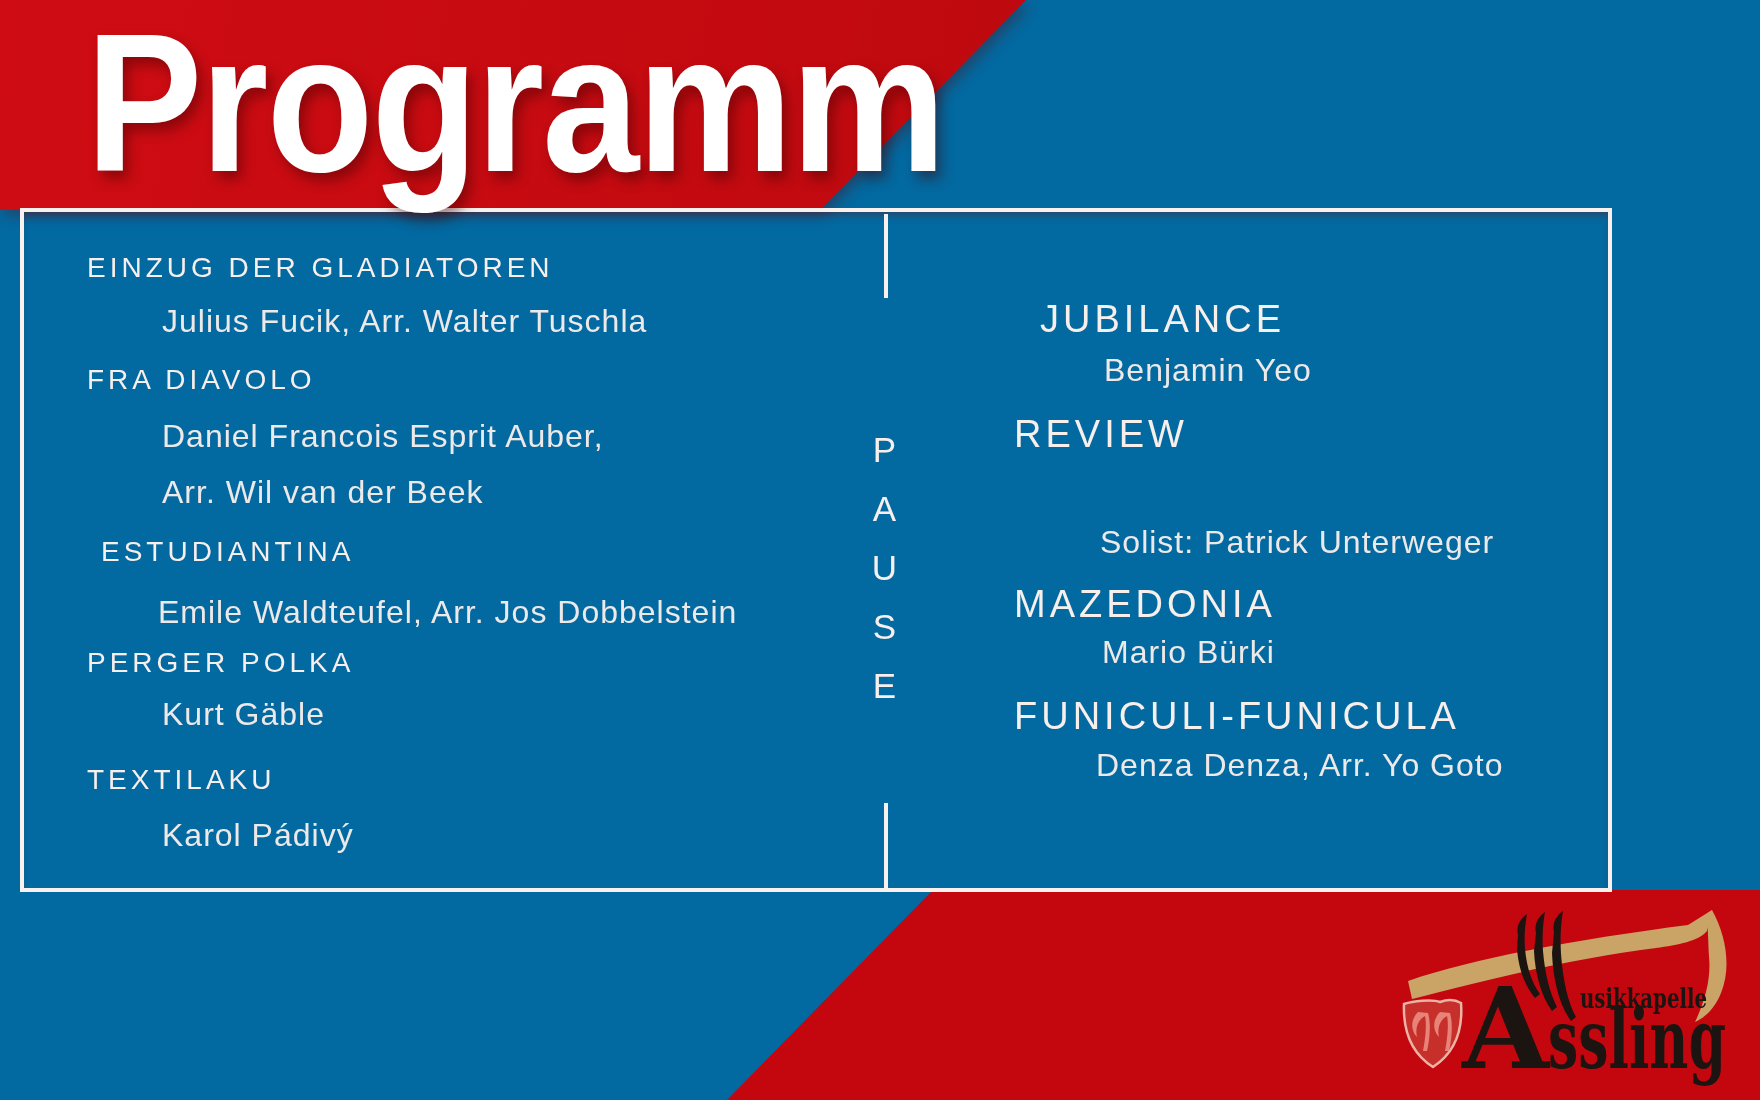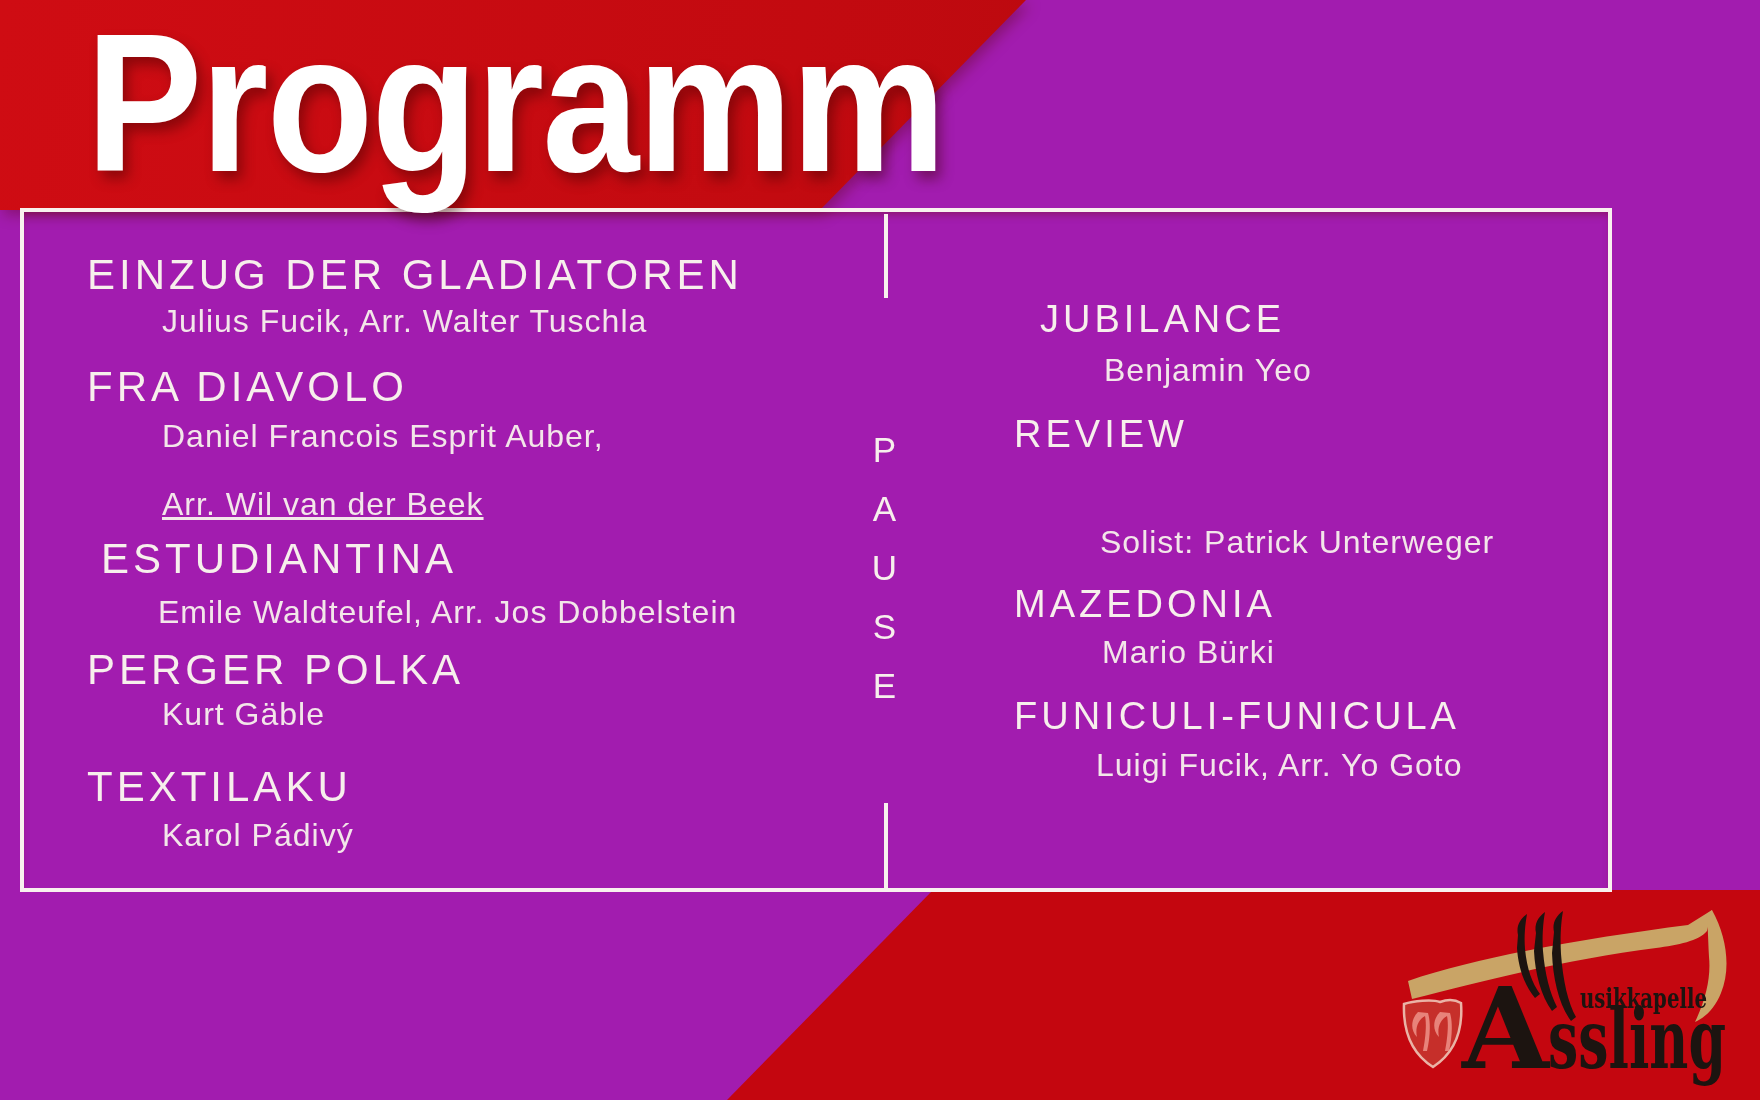--- a/index.html
+++ b/index.html
@@ -1,18 +1,18 @@
 <!DOCTYPE html>
 <html><head>
 <meta charset="utf-8">
 <style>
   html, body { margin: 0; padding: 0; background: #2a2a2a; }
   .canvas {
     position: relative; width: 1760px; height: 1100px;
-    overflow: hidden; background: #a21caf;
+    overflow: hidden; background: #0369a1;
     font-family: "Liberation Sans", sans-serif;
   }
   
   .header-wrap { position: absolute; left: 0; top: 0; width: 1760px; height: 210px;
     filter: drop-shadow(4px 5px 7px rgba(90,0,0,0.35)); z-index: 1; }
   .header-block {
     position: absolute; left: 0; top: 0; width: 1760px; height: 210px;
     background: linear-gradient(100deg, #cf0c13 0%, #c30a10 45%, #a9070c 100%);
     clip-path: polygon(0 0, 1026px 0, 820px 210px, 0 210px);
   }
@@ -37,21 +37,21 @@
     z-index: 3;
   }
   
   .program-box {
     position: absolute; left: 20px; top: 208px; width: 1592px; height: 684px;
     border: 4px solid #f8f1ee; box-sizing: border-box;
     box-shadow: inset 0 6px 9px -4px rgba(110,10,10,0.45);
     z-index: 2;
   }
   .line { position: absolute; white-space: nowrap; color: #f7efec; line-height: 1; z-index: 3; }
-  .song-title  { font-size: 42px; letter-spacing: 4px; font-weight: 400; }
+  .song-title  { font-size: 28px; letter-spacing: 4px; font-weight: 400; }
   .song-comp   { font-size: 32px; letter-spacing: 1px; font-weight: 300; opacity: .96; }
   .rt .song-title, .song-title.rt { font-size: 38px; }
   
   .pause-line { position: absolute; left: 884px; width: 4px; background: #f8f1ee; z-index: 3; }
   .pause-line.top { top: 214px; height: 84px; }
   .pause-line.bottom { top: 803px; height: 87px; }
   .pause-label {
     position: absolute; left: 867px; top: 430px;
     writing-mode: vertical-rl; text-orientation: upright;
     font-size: 35px; letter-spacing: 20px; color: #f7efec; line-height: 1;
@@ -71,40 +71,40 @@
   <div class="footer-block"></div>
 
   <div class="page-title">Programm</div>
 
   <div class="program-box"></div>
 
   <div class="line song-title" style="left:87px;  top:254px;">EINZUG DER GLADIATOREN</div>
   <div class="line song-comp" style="left:162px; top:305px;">Julius Fucik, Arr. Walter Tuschla</div>
   <div class="line song-title" style="left:87px;  top:366px;">FRA DIAVOLO</div>
   <div class="line song-comp" style="left:162px; top:420px;">Daniel Francois Esprit Auber,</div>
-  <div class="line song-comp" style="left:162px; top:488px;text-decoration:underline;">Arr. Wil van der Beek</div>
+  <div class="line song-comp" style="left:162px; top:476px;">Arr. Wil van der Beek</div>
   <div class="line song-title" style="left:101px;  top:538px;">ESTUDIANTINA</div>
   <div class="line song-comp" style="left:158px; top:588px;margin-top:8px;">Emile Waldteufel, Arr. Jos Dobbelstein</div>
   <div class="line song-title" style="left:87px;  top:649px;">PERGER POLKA</div>
   <div class="line song-comp" style="left:162px; top:698px;">Kurt Gäble</div>
   <div class="line song-title" style="left:87px;  top:766px;">TEXTILAKU</div>
   <div class="line song-comp" style="left:162px; top:819px;">Karol Pádivý</div>
 
   <div class="pause-line top"></div>
   <div class="pause-label">PAUSE</div>
   <div class="pause-line bottom"></div>
 
   <div class="line song-title rt" style="left:1040px; top:300px;">JUBILANCE</div>
   <div class="line song-comp" style="left:1104px; top:354px;">Benjamin Yeo</div>
   <div class="line song-title rt" style="left:1014px; top:415px;">REVIEW</div>
   <div class="line song-comp" style="left:1100px; top:526px;">Solist: Patrick Unterweger</div>
   <div class="line song-title rt" style="left:1014px; top:585px;">MAZEDONIA</div>
   <div class="line song-comp" style="left:1102px; top:636px;">Mario Bürki</div>
   <div class="line song-title rt" style="left:1014px; top:697px;">FUNICULI-FUNICULA</div>
-  <div class="line song-comp" style="left:1096px; top:749px;">Luigi Fucik, Arr. Yo Goto</div>
+  <div class="line song-comp" style="left:1096px; top:749px;">Denza Denza, Arr. Yo Goto</div>
 
   <svg class="logo-svg" width="370" height="205" viewBox="0 0 370 205">
 
     <path d="M 18 86 C 95 60, 205 42, 298 30 L 322 15 L 317 36 C 309 46, 288 50, 266 53 C 178 64, 92 86, 22 104 Z" fill="#c9a466"></path>
 
     <path d="M 322 15 C 337 42, 341 74, 331 98 C 325 113, 316 122, 305 127 C 316 104, 321 82, 319 62 C 318 43, 318 27, 316 20 Z" fill="#c9a466"></path>
 
     <g fill="#1c1410">
       <path d="M 128 40 C 126 31, 130 24, 137 19 C 135 30, 134 42, 135 54 C 137 74, 142 88, 150 99 L 145 103 C 134 90, 128 71, 127 53 Z"></path>
       <path d="M 146 38 C 144 29, 148 22, 155 17 C 153 28, 152 42, 153 56 C 155 80, 160 98, 167 112 L 162 116 C 151 101, 145 78, 144 56 Z"></path>

